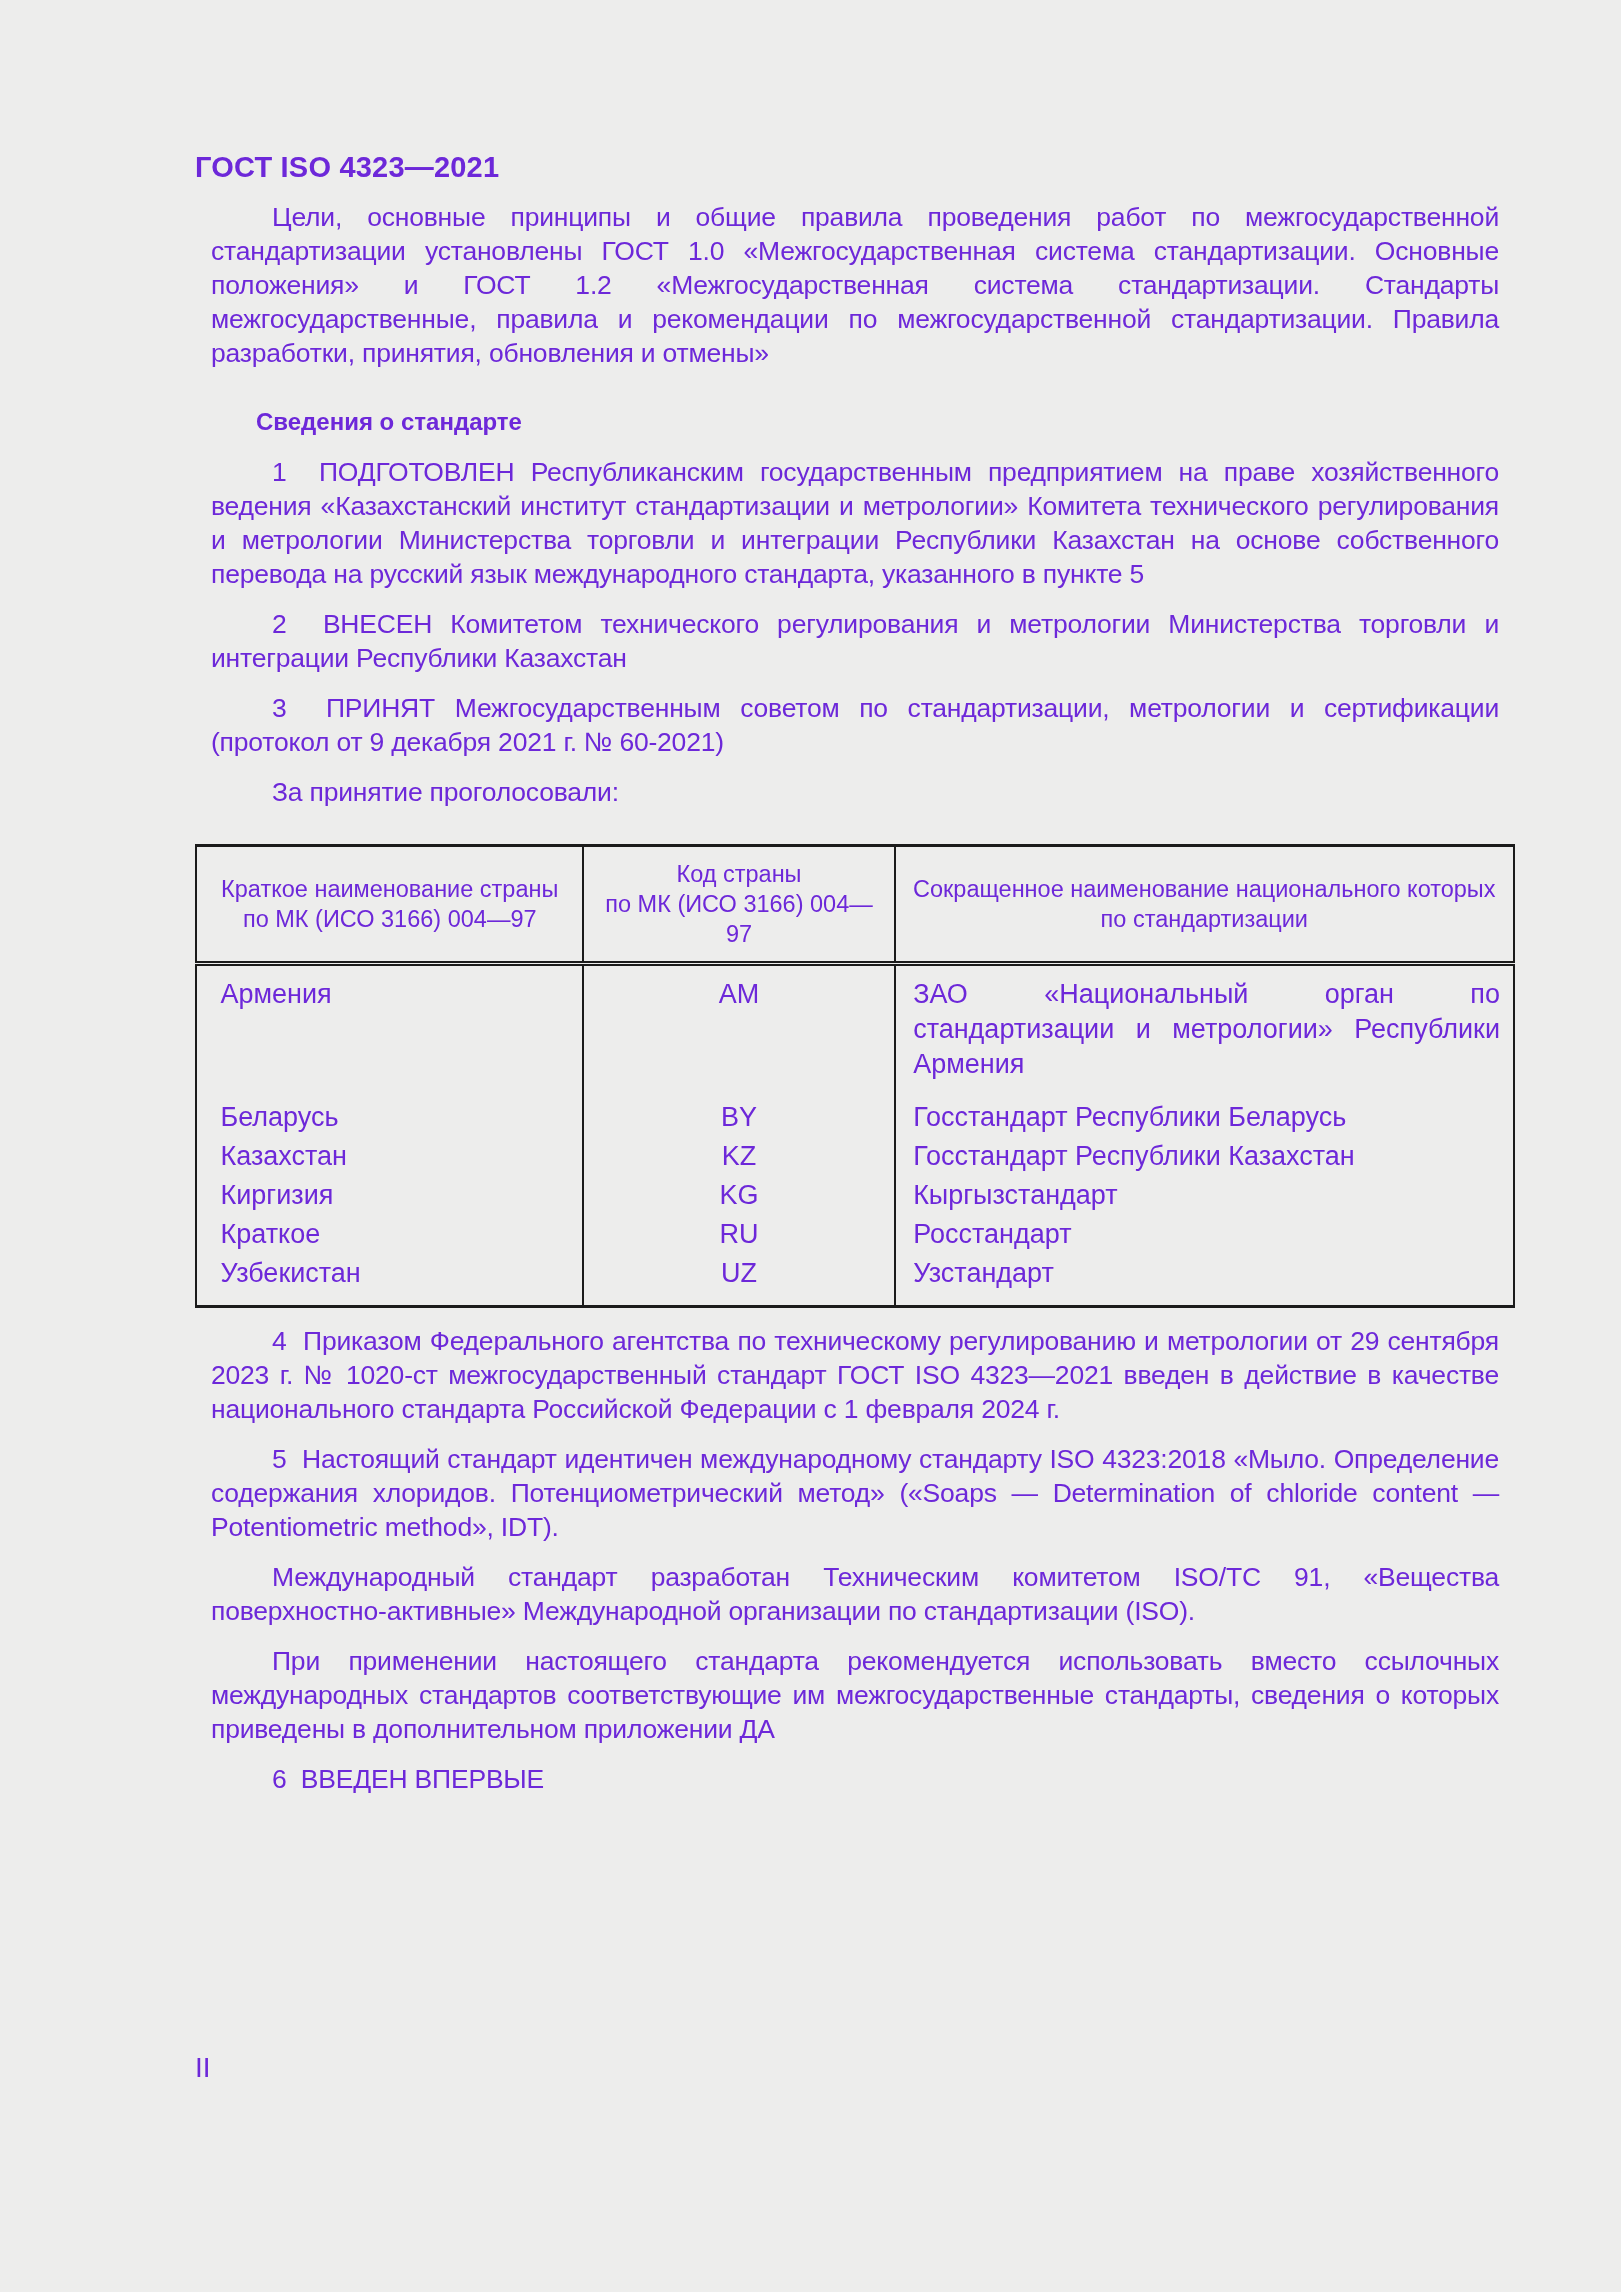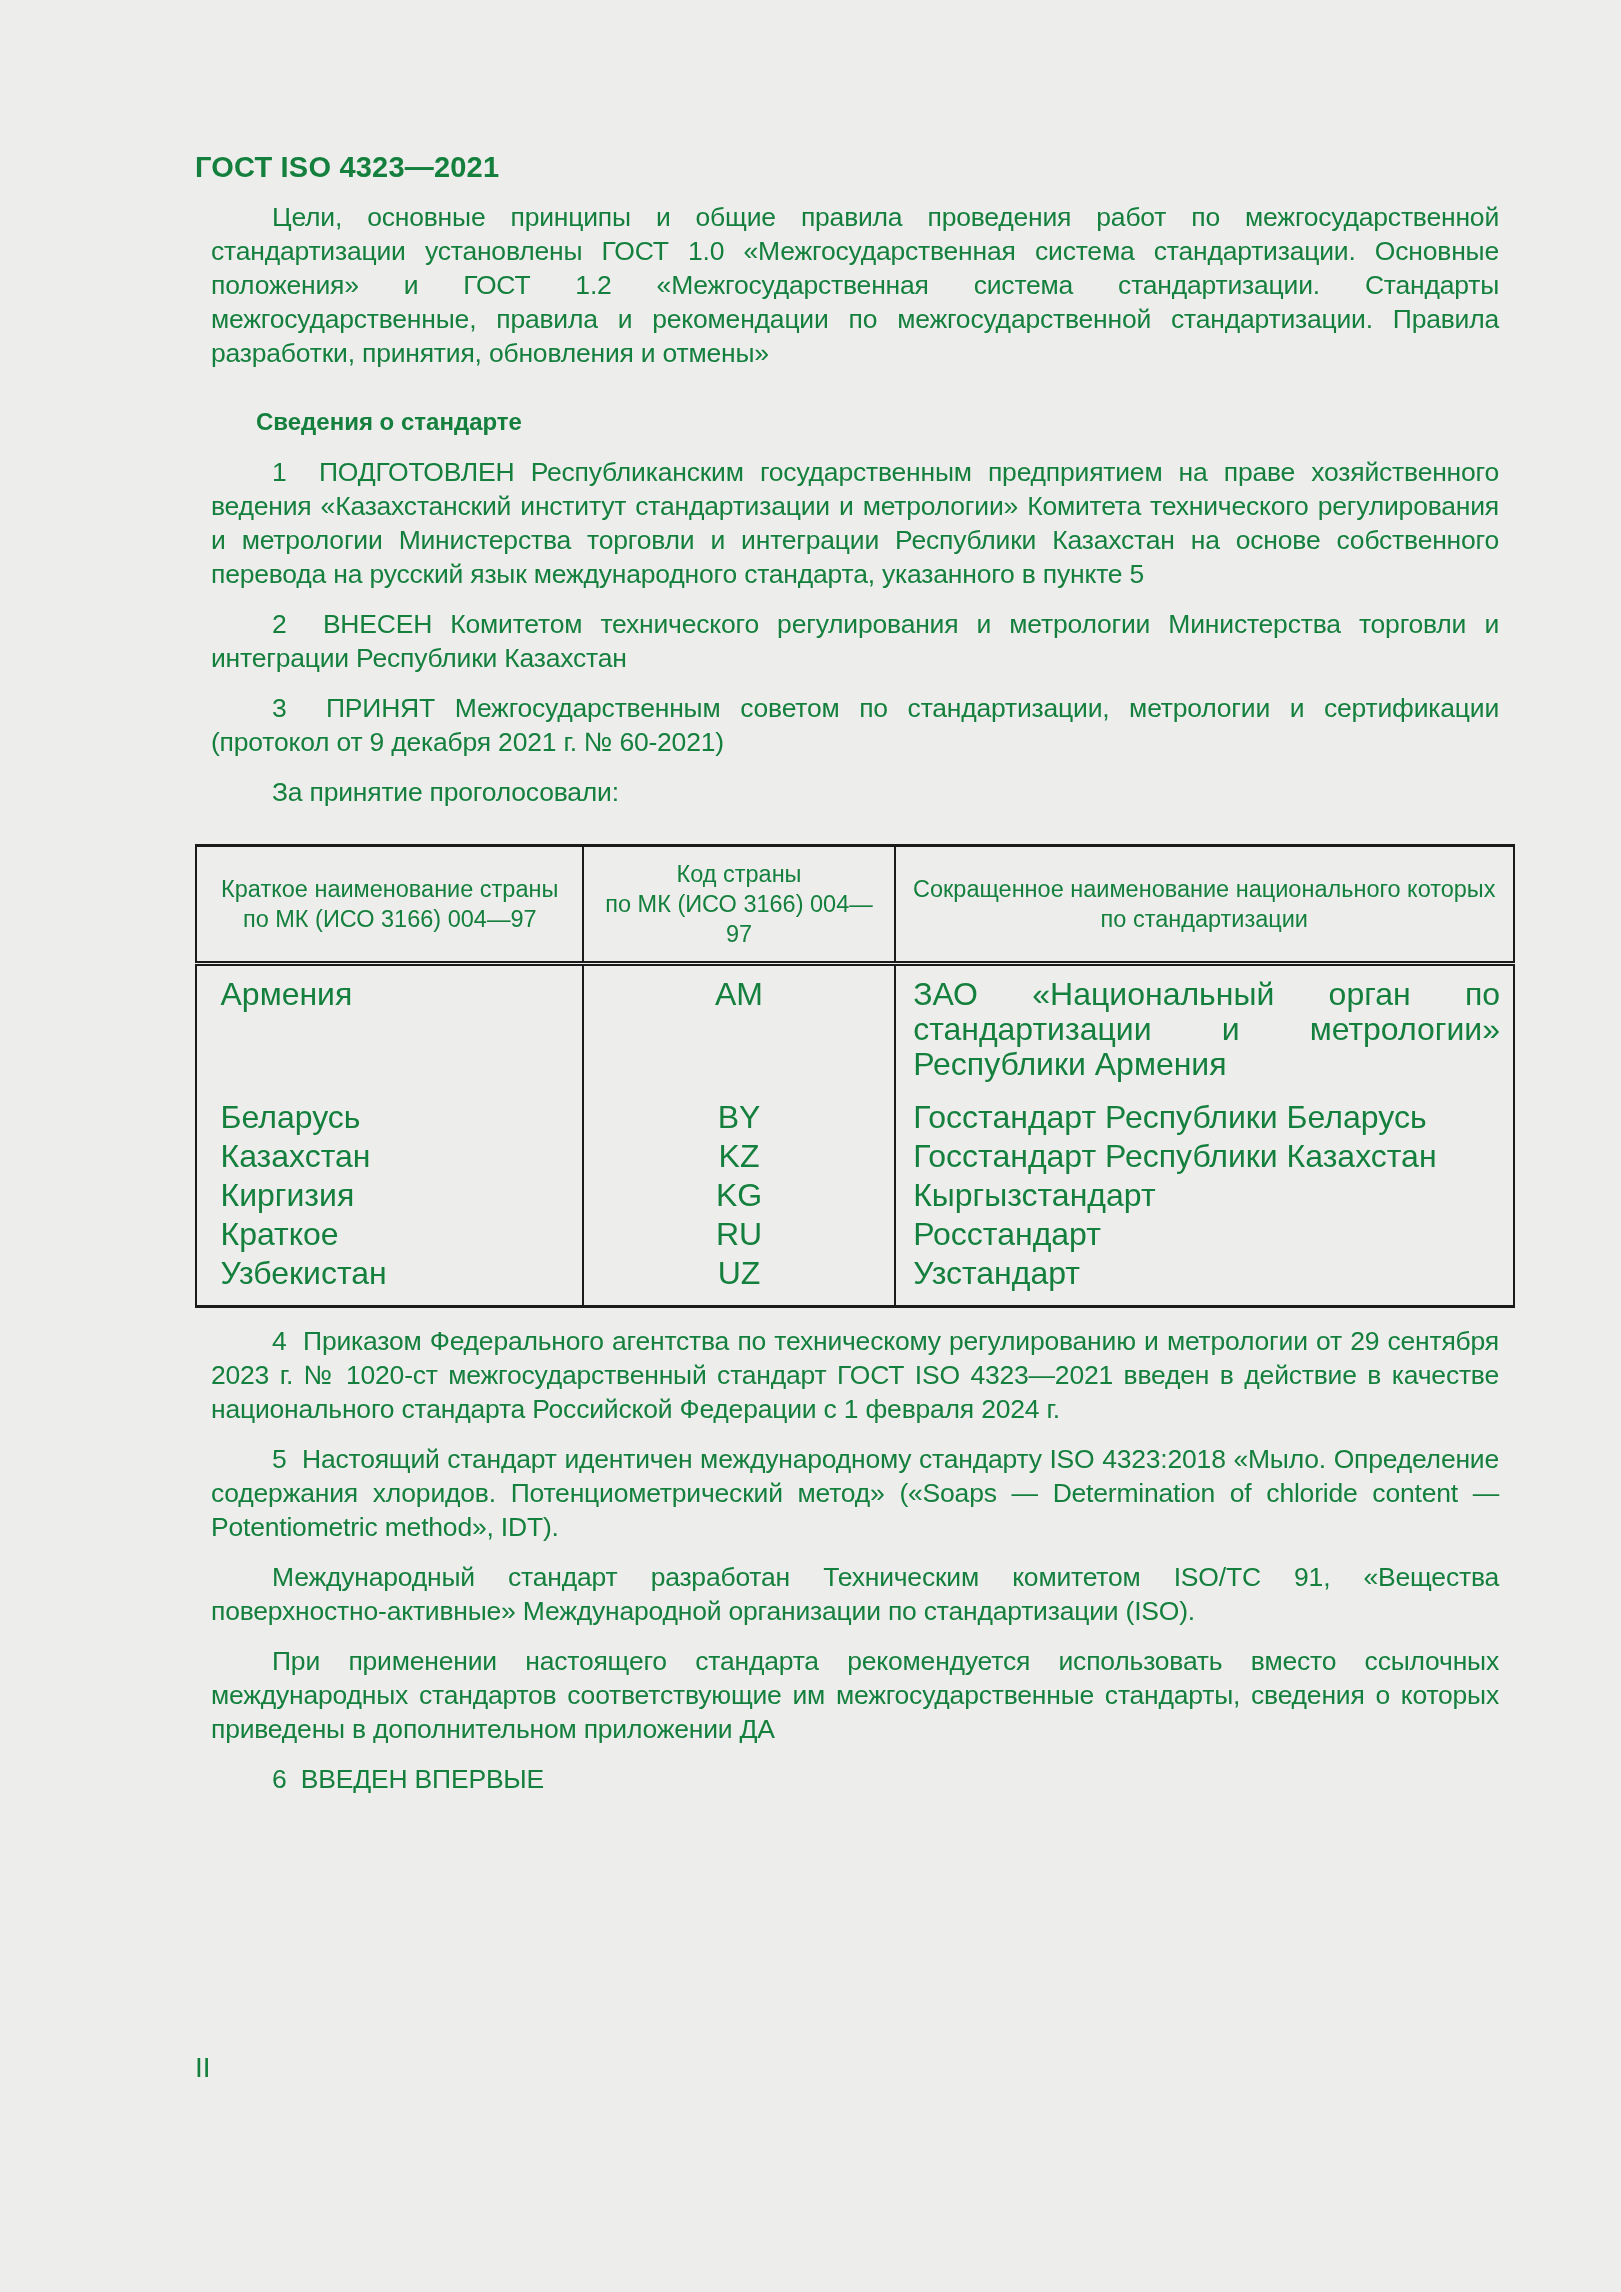--- a/index.html
+++ b/index.html
@@ -6,21 +6,21 @@
     margin: 0;
     padding: 0;
     background: #e9e9e9;
   }
   .page {
     position: relative;
     width: 1621px;
     height: 2293px;
     background: #ededec;
     font-family: "Liberation Sans", sans-serif;
-    color: #15803d;
+    color: #6d28d9;
     overflow: hidden;
   }
   .content {
     position: absolute;
     left: 195px;
     top: 151px;
     width: 1320px;
   }
   .doc-code {
     font-size: 29px;
@@ -68,21 +68,21 @@
     font-weight: normal;
     font-size: 23.5px;
     line-height: 30px;
     text-align: center;
     vertical-align: middle;
     padding: 11.8px 7.8px;
   }
   .vote-table td {
     border-left: 2px solid #1b1b1b;
     border-right: 2px solid #1b1b1b;
-    font-size: 32px;
+    font-size: 27px;
     line-height: 35px;
     vertical-align: top;
     padding: 2px 0;
   }
   .vote-table tr.first-row td { padding-top: 11.8px; padding-bottom: 15.7px; }
   .vote-table tr.last-row td  { padding-bottom: 13.7px; }
   .vote-table td.col-country { padding-left: 23.5px; text-align: left; }
   .vote-table td.col-code    { text-align: center; }
   .vote-table td.col-org     { padding-left: 17.6px; padding-right: 13px; text-align: justify; }
   .page-number {

